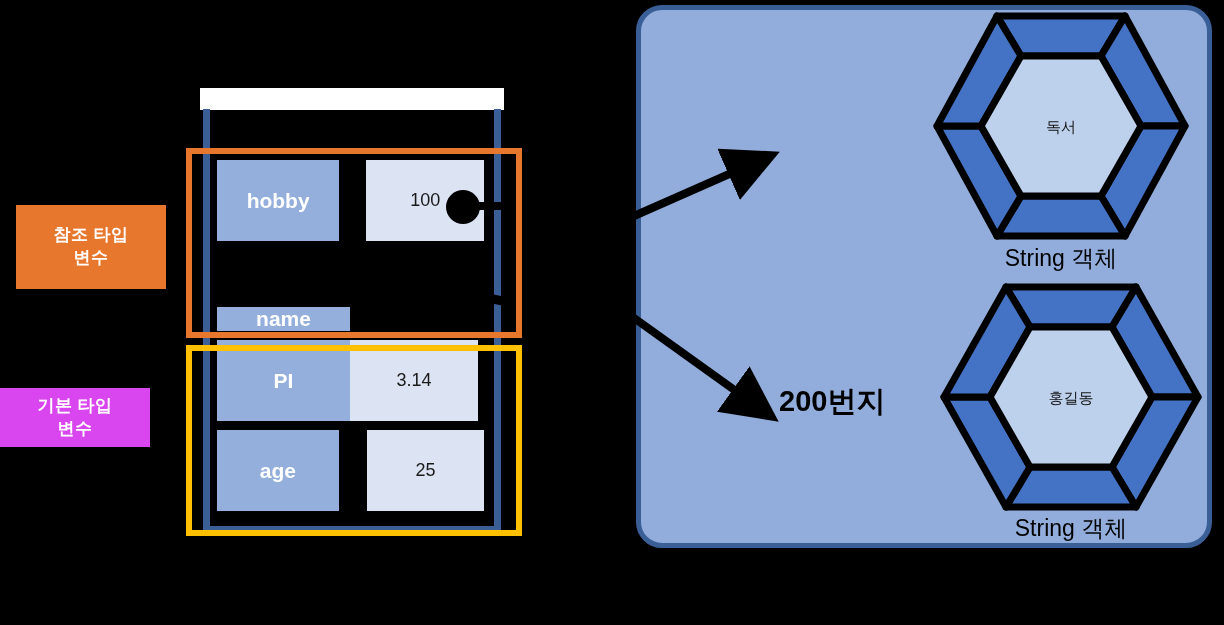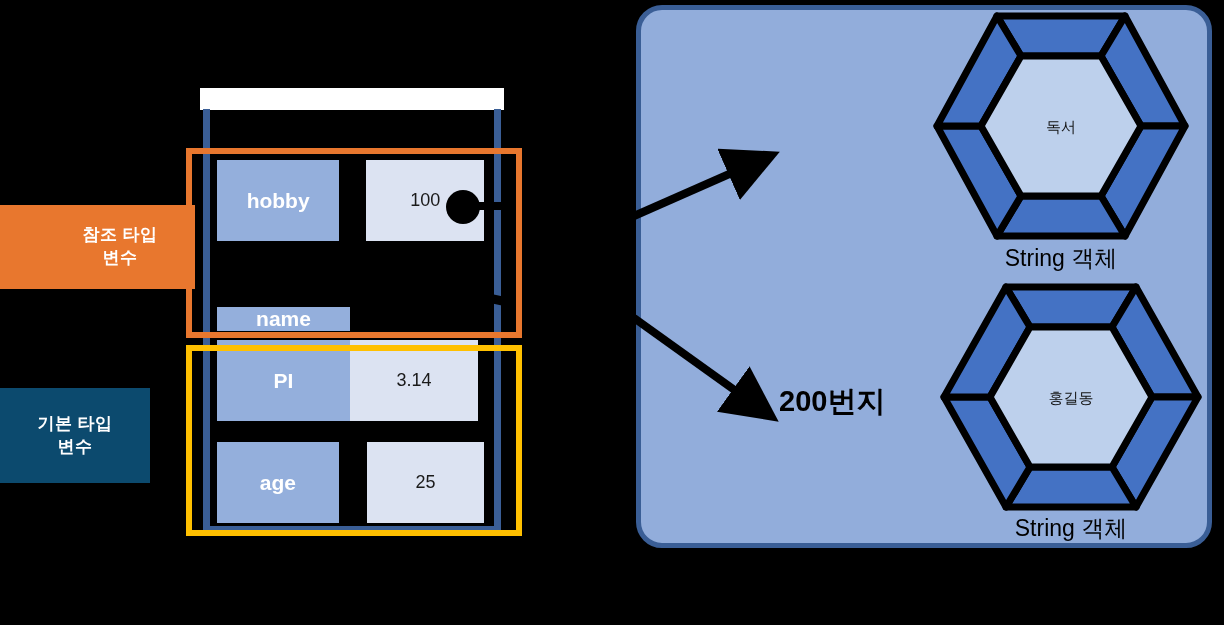--- a/index.html
+++ b/index.html
@@ -3,22 +3,22 @@
 <meta charset="utf-8">
 <style>
   html,body{margin:0;padding:0;background:#000;}
   #stage{position:relative;width:1224px;height:625px;background:#000;overflow:hidden;
          font-family:"Liberation Sans",sans-serif;}
 
   
   .tag{position:absolute;display:flex;flex-direction:column;align-items:center;
        justify-content:center;color:#fff;font-weight:bold;font-size:17px;line-height:1.35;
        text-align:center;letter-spacing:.5px;}
-  #tag-ref{left:0;top:205px;width:150px;height:84px;background:#E8772E;padding-left:45px;}
-  #tag-prim{left:0;top:388px;width:150px;height:95px;background:#0c4a6e;text-align:center;}
+  #tag-ref{left:16px;top:205px;width:150px;height:84px;background:#E8772E;}
+  #tag-prim{left:0;top:388px;width:150px;height:59px;background:#d946ef;text-align:center;}
 
   
   #stack{position:absolute;left:186px;top:88px;width:336px;height:448px;}
 
   
   #lid{position:absolute;left:14px;top:0;width:304px;height:22px;background:#fff;}
 
   
   .post{position:absolute;width:7px;background:#3A5E96;}
   #post-l{left:17px;top:21px;height:424px;}
@@ -31,21 +31,21 @@
 
   
   .row{position:absolute;left:31px;width:267px;height:81px;display:flex;}
   .row .k{width:133px;background:#94AFDC;color:#fff;font-weight:bold;font-size:21px;
           display:flex;align-items:center;justify-content:center;}
   .row .v{width:128px;background:#DCE3F2;color:#1a1a1a;font-size:18px;
           display:flex;align-items:center;justify-content:center;position:relative;}
   #row-hobby{top:72px;gap:27px;}
   #row-name{top:162px;align-items:flex-end;}
   #row-pi{top:252px;}
-  #row-age{top:354px;gap:28px;}
+  #row-age{top:342px;gap:28px;}
 
   
   .dot{position:absolute;width:34px;height:34px;border-radius:50%;background:#000;}
   #dot-hobby{left:446px;top:190px;}
   #dot-name{left:446px;top:279px;}
 
   
   #stub-hobby{position:absolute;left:474px;top:202px;width:44px;height:8px;background:#000;}
   #stub-name{position:absolute;left:472px;top:290px;width:48px;height:9px;background:#000;
              transform:rotate(12deg);transform-origin:left center;}

